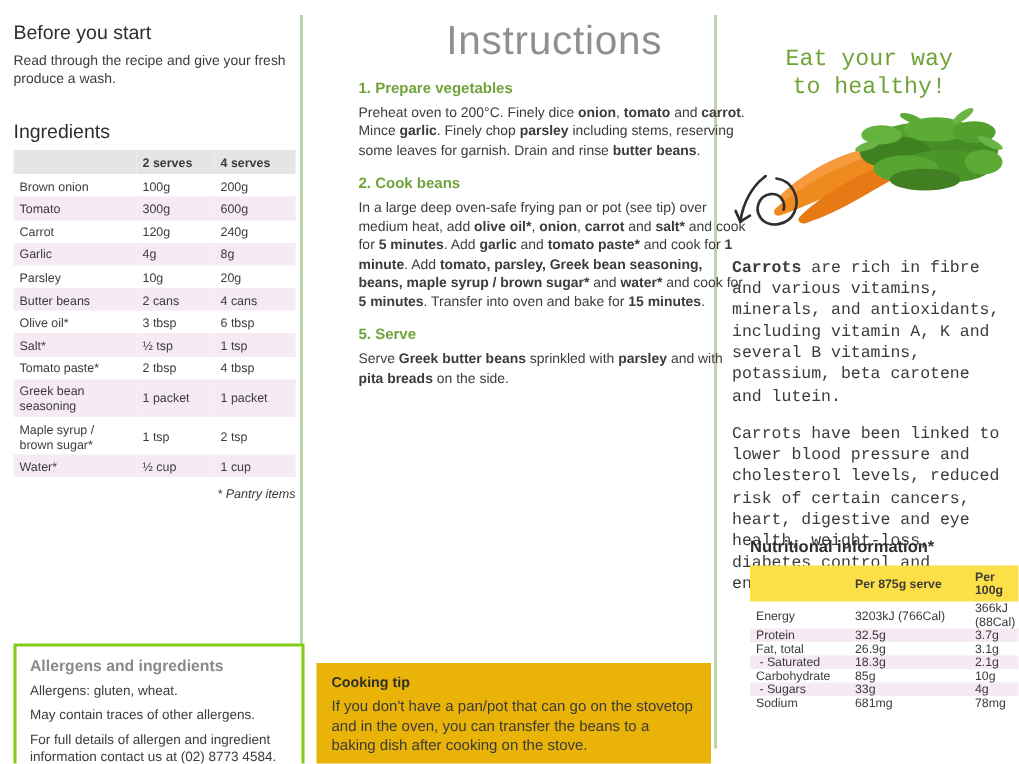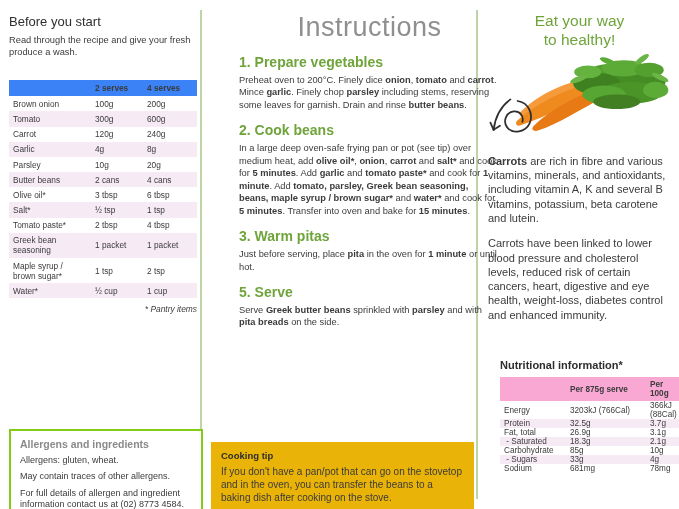--- a/index.html
+++ b/index.html
@@ -11,79 +11,80 @@
   }
   .divider{position:absolute;top:10px;bottom:10px;width:2px;background:#bcd4a8;}
   .d1{left:200px;}
   .d2{left:476px;}
 
   
   .col-left{position:absolute;left:9px;top:14px;width:188px;}
   .sec-title{font-size:13px;font-weight:normal;color:#2e2e2e;margin:0 0 5px 0;}
   .small-p{font-size:9.3px;line-height:1.3;margin:0 0 22px 0;}
   .ing-table{width:100%;border-collapse:collapse;font-size:8.3px;margin-top:2px;}
-  .ing-table th{background:#3b82f6;font-weight:bold;text-align:left;padding:3px 4px;}
+  .ing-table th{background:#e5e5e5;font-weight:bold;text-align:left;padding:3px 4px;}
   .ing-table td{padding:2.6px 4px;}
   .ing-table tbody tr:nth-child(even){background:#f6eaf5;}
   .ing-table td:nth-child(2),.ing-table th:nth-child(2){width:44px;}
   .ing-table td:nth-child(3),.ing-table th:nth-child(3){width:46px;}
   .pantry{font-style:italic;font-size:8.4px;margin-top:6px;text-align:right;}
   .allergens-box{
     position:absolute;left:9px;top:413px;width:172px;
     border:2px solid #84cc16;padding:7px 9px 0 9px;background:#fff;margin-top:16px;
   }
   .allergens-box h4{margin:0 0 5px 0;font-size:10.5px;color:#8a8a8a;font-weight:bold;}
   .allergens-box p{margin:0 0 5px 0;font-size:9px;line-height:1.25;}
   .allergens-box p:last-child{margin-bottom:0;}
 
   
   .col-mid{position:absolute;left:211px;top:6px;width:261px;margin-left:28px;}
   .instructions-title{
     text-align:center;color:#8f8f8f;font-size:27px;font-weight:400;
     margin:6px 0 0 0;letter-spacing:0.5px;
   }
-  .step-title{color:#6fa43b;font-size:14px;font-weight:bold;margin:11px 0 4px 0;}
+  .step-title{color:#6fa43b;font-size:10px;font-weight:bold;margin:11px 0 4px 0;}
   .step-body{font-size:9.3px;line-height:1.34;margin:0;}
   .tip-box{
     position:absolute;left:211px;top:442px;width:243px;
     background:#eab308;padding:8px 10px;
   }
   .tip-box h4{margin:0 0 4px 0;font-size:9.5px;color:#2e2e2e;}
   .tip-box p{margin:0;font-size:10px;line-height:1.3;}
 
   
-  .col-right{position:absolute;left:488px;top:8px;width:183px;}
+  .col-right{position:absolute;left:488px;top:26px;width:183px;font-family:Liberation Mono, monospace;}
   .tagline{
     color:#6fa43b;font-size:15.5px;font-weight:400;text-align:center;
     line-height:1.22;margin:4px 0 2px 0;white-space:pre-line;
   }
   .carrot-figure{position:relative;height:94px;margin-top:2px;}
   .carrot-svg{position:absolute;right:-4px;top:0;width:170px;height:86px;}
   .doodle-svg{position:absolute;left:0px;top:38px;width:48px;height:54px;}
   .fact-p{font-size:11px;line-height:1.3;margin:8px 0 0 0;}
   .nut-block{position:absolute;left:500px;top:359px;width:183px;}
   .nut-title{font-size:11px;font-weight:bold;margin:0 0 6px 0;color:#2e2e2e;}
   .nut-table{width:100%;border-collapse:collapse;font-size:8.2px;}
-  .nut-table th{background:#f9a8d4;font-weight:bold;text-align:left;padding:3px 4px;}
+  .nut-table th{background:#fde047;font-weight:bold;text-align:left;padding:3px 4px;}
   .nut-table td{padding:0 4px;}
   .nut-table tbody tr:nth-child(even){background:#f6eaf5;}
   .nut-table td:nth-child(1),.nut-table th:nth-child(1){width:58px;}
   .nut-table td:nth-child(2),.nut-table th:nth-child(2){width:72px;}
   b{font-weight:bold;}
 </style>
 </head>
 <body>
 
 <div class="divider d1"></div>
 <div class="divider d2"></div>
 
 <div class="col-left">
   <h3 class="sec-title">Before you start</h3>
   <p class="small-p">Read through the recipe and give your fresh produce a wash.</p>
 
+  <h3 class="sec-title">Ingredients</h3>
   <table class="ing-table">
     <thead>
       <tr>
         <th></th>
         <th>2 serves</th>
         <th>4 serves</th>
       </tr>
     </thead>
     <tbody>
         <tr>
@@ -161,24 +162,20 @@
 <div class="col-mid">
   <h1 class="instructions-title">Instructions</h1>
 
   <div class="step">
     <h4 class="step-title">1. Prepare vegetables</h4>
     <p class="step-body"><span>Preheat oven to 200°C. Finely dice </span><b>onion</b><span>, </span><b>tomato</b><span> and </span><b>carrot</b><span>. Mince </span><b>garlic</b><span>. Finely chop </span><b>parsley</b><span> including stems, reserving some leaves for garnish. Drain and rinse </span><b>butter beans</b><span>.</span></p>
   </div>
   <div class="step">
     <h4 class="step-title">2. Cook beans</h4>
     <p class="step-body"><span>In a large deep oven-safe frying pan or pot (see tip) over medium heat, add </span><b>olive oil*</b><span>, </span><b>onion</b><span>, </span><b>carrot</b><span> and </span><b>salt*</b><span> and cook for </span><b>5 minutes</b><span>. Add </span><b>garlic</b><span> and </span><b>tomato paste*</b><span> and cook for </span><b>1 minute</b><span>. Add </span><b>tomato, parsley, Greek bean seasoning, beans, maple syrup / brown sugar*</b><span> and </span><b>water*</b><span> and cook for </span><b>5 minutes</b><span>. Transfer into oven and bake for </span><b>15 minutes</b><span>.</span></p>
-  </div>
-  <div class="step">
-    <h4 class="step-title">3. Warm pitas</h4>
-    <p class="step-body"><span>Just before serving, place </span><b>pita</b><span> in the oven for </span><b>1 minute</b><span> or until hot.</span></p>
   </div>
   <div class="step">
     <h4 class="step-title">5. Serve</h4>
     <p class="step-body"><span>Serve </span><b>Greek butter beans</b><span> sprinkled with </span><b>parsley</b><span> and with </span><b>pita breads</b><span> on the side.</span></p>
   </div>
 </div>
 
 <div class="tip-box">
   <h4>Cooking tip</h4>
   <p>If you don't have a pan/pot that can go on the stovetop and in the oven, you can transfer the beans to a baking dish after cooking on the stove.</p>

